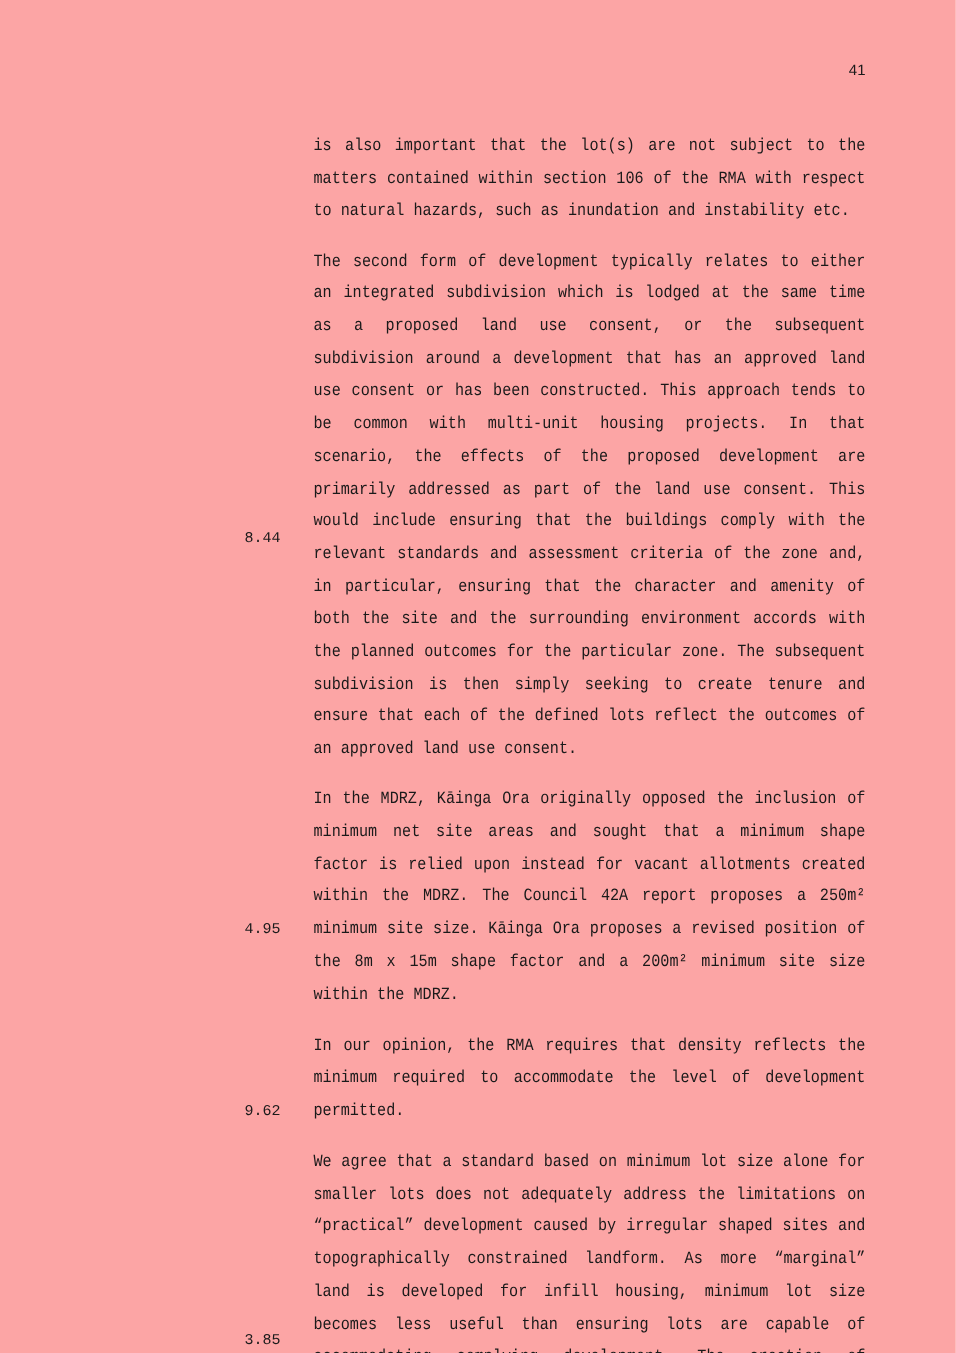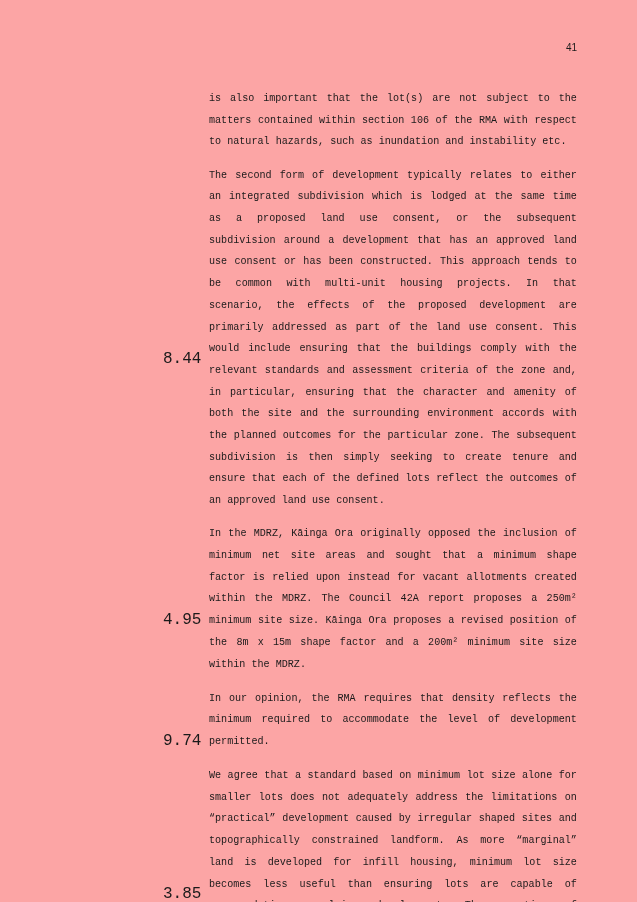--- a/index.html
+++ b/index.html
@@ -35,21 +35,21 @@
   }
   .para {
     display: flex;
     align-items: center;
     margin: 0 0 11.5px 0;
     font-family: Liberation Mono, monospace;
   }
   .para-num {
     flex: 0 0 46px;
     width: 46px;
-    font-size: 16px;
+    font-size: 10px;
     line-height: 21.7px;
     color: #1a1a1a;
     margin-top: 45px;
   }
   .para-text {
     flex: 0 0 419px;
     width: 419px;
     font-size: 11.5px;
     line-height: 21.7px;
     text-align: justify;
@@ -76,21 +76,21 @@
       <div class="para-num">8.44</div>
       <div class="para-text">The second form of development typically relates to either an integrated subdivision which is lodged at the same time as a proposed land use consent, or the subsequent subdivision around a development that has an approved land use consent or has been constructed. This approach tends to be common with multi-unit housing projects. In that scenario, the effects of the proposed development are primarily addressed as part of the land use consent. This would include ensuring that the buildings comply with the relevant standards and assessment criteria of the zone and, in particular, ensuring that the character and amenity of both the site and the surrounding environment accords with the planned outcomes for the particular zone. The subsequent subdivision is then simply seeking to create tenure and ensure that each of the defined lots reflect the outcomes of an approved land use consent.</div>
     </div>
 
     <div class="para">
       <div class="para-num">4.95</div>
       <div class="para-text">In the MDRZ, Kāinga Ora originally opposed the inclusion of minimum net site areas and sought that a minimum shape factor is relied upon instead for vacant allotments created within the MDRZ. The Council 42A report proposes a 250m² minimum site size. Kāinga Ora proposes a revised position of the 8m x 15m shape factor and a 200m² minimum site size within the MDRZ.</div>
     </div>
 
     <div class="para">
-      <div class="para-num">9.74</div>
+      <div class="para-num">9.62</div>
       <div class="para-text">In our opinion, the RMA requires that density reflects the minimum required to accommodate the level of development permitted.</div>
     </div>
 
     <div class="para">
       <div class="para-num">3.85</div>
       <div class="para-text">We agree that a standard based on minimum lot size alone for smaller lots does not adequately address the limitations on “practical” development caused by irregular shaped sites and topographically constrained landform. As more “marginal” land is developed for infill housing, minimum lot size becomes less useful than ensuring lots are capable of accommodating complying development. The creation of allotments which are impractical or cost-prohibitive to develop is an inefficient use of the residential land resource.</div>
     </div>
 
   </div>
 </div>

